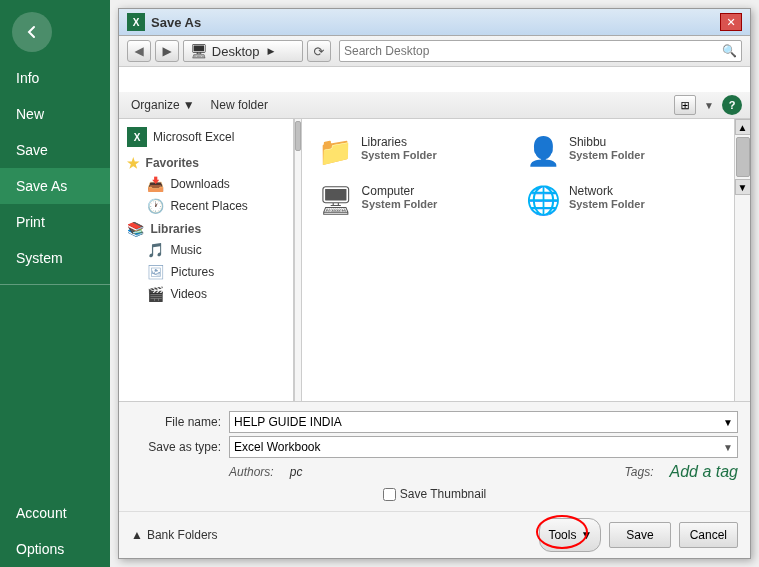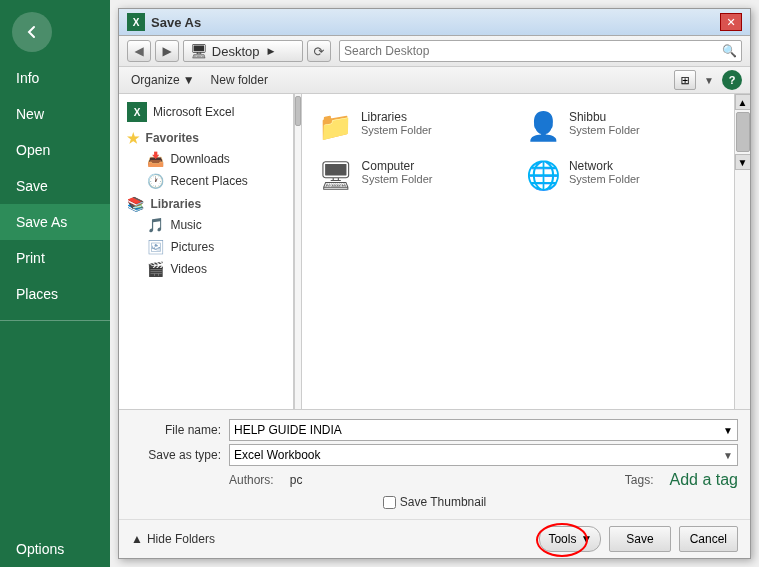--- a/index.html
+++ b/index.html
@@ -200,20 +200,21 @@
     }
 
     
     .dialog-toolbar {
       background: linear-gradient(to bottom, #f5f5f5, #e8e8e8);
       padding: 3px 8px;
       display: flex;
       align-items: center;
       gap: 8px;
       border-bottom: 1px solid #ccc;
+      margin-top: 25px;
     }
     .toolbar-btn {
       background: transparent;
       border: none;
       font-size: 12px;
       color: #333;
       cursor: pointer;
       padding: 2px 4px;
       display: flex;
       align-items: center;
@@ -313,21 +314,21 @@
     }
     .folder-item {
       display: flex;
       align-items: flex-start;
       gap: 8px;
       padding: 8px;
       cursor: pointer;
     }
     .folder-info { display: flex; flex-direction: column; }
     .folder-name { font-size: 12px; color: #333; font-weight: 500; }
-    .folder-type { font-size: 11px; color: #666; }
+    .folder-type { font-size: 11px; color: #666; font-weight: bold; }
 
     
     .right-scrollbar {
       width: 16px;
       background: #f5f5f5;
       border-left: 1px solid #ccc;
       display: flex;
       flex-direction: column;
       align-items: center;
     }
@@ -392,20 +393,21 @@
     }
     .select-arrow {
       font-size: 10px;
       color: #555;
     }
     .dialog-row-meta {
       display: flex;
       align-items: center;
       padding: 2px 0 2px 98px;
       gap: 16px;
+      font-style: italic;
     }
     .meta-label { font-size: 12px; color: #555; }
     .meta-value { font-size: 12px; color: #333; }
     .meta-link { font-size: 16px; color: #1e7145; cursor: pointer; }
     .checkbox-row {
       display: flex;
       align-items: center;
       justify-content: center;
       gap: 4px;
       padding: 4px 0;
@@ -433,21 +435,21 @@
       border: none;
     }
     .footer-sep { flex: 1; }
     .tools-btn {
       height: 26px;
       background: linear-gradient(to bottom, #f8f8f8, #ddd);
       border: 1px solid #aaa;
       border-radius: 12px;
       font-size: 12px;
       cursor: pointer;
-      padding: 8px 8px;
+      padding: 16px 8px;
       display: flex;
       align-items: center;
       gap: 4px;
       position: relative;
     }
     .tools-btn .circle-outline {
       position: absolute;
       width: 52px;
       height: 34px;
       border: 2.5px solid red;
@@ -507,27 +509,27 @@
 <body>
 
 <div id="sidebar">
   <div class="sidebar-back">
     <svg width="16" height="16" viewBox="0 0 16 16">
         <path d="M10 3 L5 8 L10 13" stroke="white" stroke-width="2" fill="none" stroke-linecap="round"></path>
       </svg>
   </div>
   <div class="sidebar-item">Info</div>
   <div class="sidebar-item">New</div>
-  <div class="sidebar-item">Open</div>
   <div class="sidebar-item">Save</div>
   <div class="sidebar-item active">Save As</div>
   <div class="sidebar-item">Print</div>
-  <div class="sidebar-item">Places</div>
+  <div class="sidebar-item">System</div>
   <hr class="sidebar-divider">
   <div class="sidebar-bottom">
+    <div class="sidebar-item">Account</div>
     <div class="sidebar-item">Options</div>
   </div>
 </div>
 
 <div id="main">
 
   <div id="save-dialog">
 
     <div class="dialog-titlebar">
       <div class="dialog-title-left">
@@ -679,21 +681,21 @@
 
       <div class="checkbox-row">
         <input type="checkbox" style="">
         <span class="checkbox-label">Save Thumbnail</span>
       </div>
     </div>
 
     <div class="dialog-footer">
       <button class="hide-folders-btn">
         <span>▲</span>
-        <span>Hide Folders</span>
+        <span>Bank Folders</span>
       </button>
       <div class="footer-sep"></div>
       <div class="tools-btn">
         <div class="circle-outline"></div>
         <span>Tools</span>
         <span>▼</span>
       </div>
       <button class="save-btn">Save</button>
       <button class="cancel-btn">Cancel</button>
     </div>

